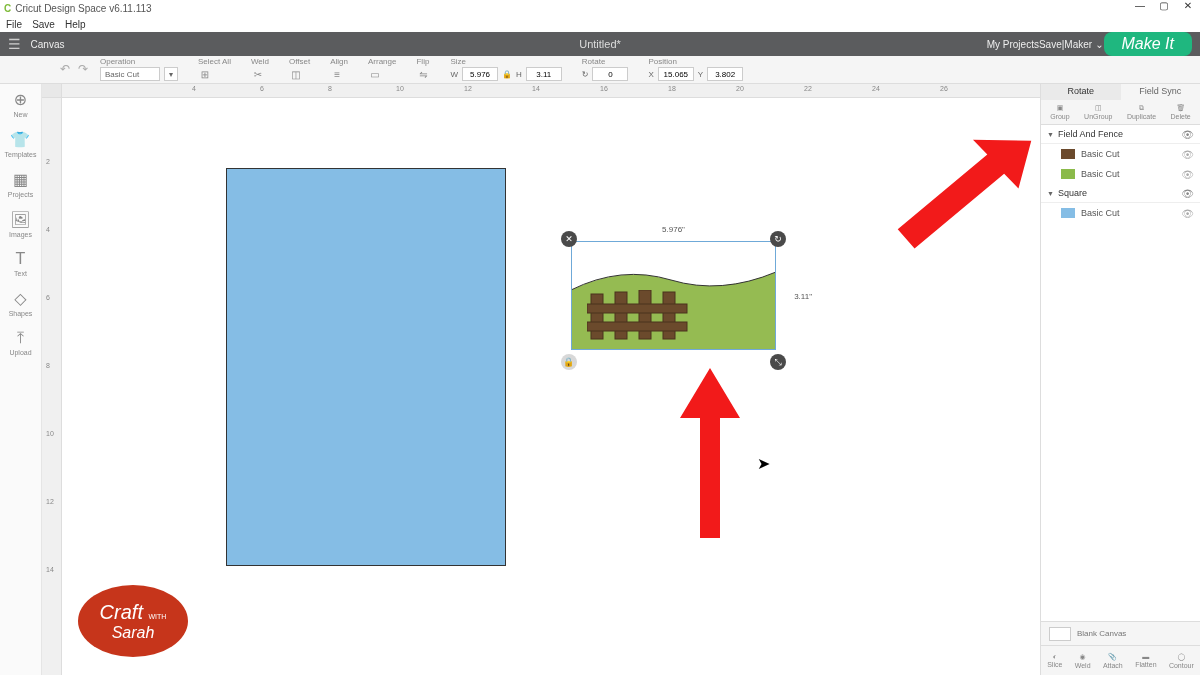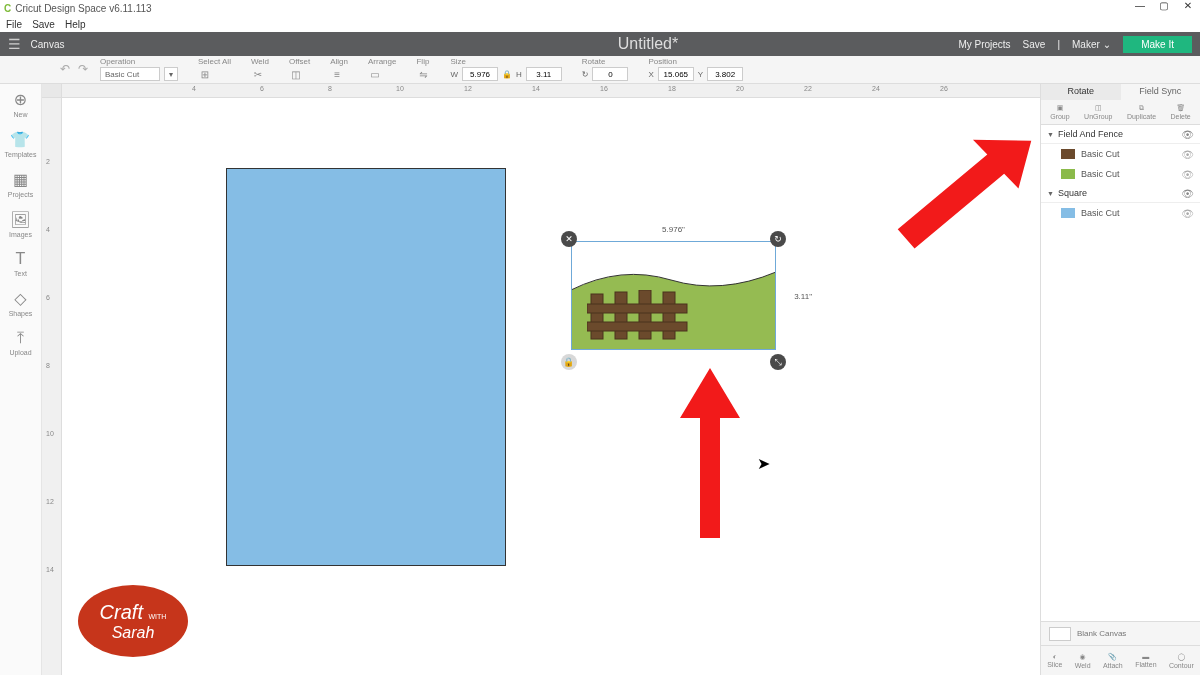--- a/index.html
+++ b/index.html
@@ -5,24 +5,24 @@
 * { margin:0; padding:0; box-sizing:border-box; font-family:Arial,Helvetica,sans-serif; }
 body { background:#fff; width:1200px; height:675px; overflow:hidden; font-size:10px; color:#333; }
 .titlebar { height:16px; background:#fff; display:flex; align-items:center; padding:0 4px; position:relative; }
 .titlebar .logo { color:#7fbb3a; font-weight:bold; margin-right:4px; font-size:10px; }
 .titlebar .title { font-size:10px; color:#555;text-align:center; }
 .titlebar .winbtns { position:absolute; right:0; top:0; display:flex; }
 .titlebar .winbtns div { width:24px; height:16px; text-align:center; font-size:10px; color:#333; }
 .menubar { height:16px; padding:0 6px; display:flex; gap:10px; align-items:center; font-size:10px; color:#333; }
 .appbar { height:24px; background:#5b5c5e; color:#eee; display:flex; align-items:center; padding:0 8px; position:relative; }
 .hamburger { font-size:14px; margin-right:10px; color:#ccc; }
-.appbar-title { position:absolute; left:50%; transform:translateX(-50%); font-size:16px; color:#ddd;margin-left:48px; }
-.appbar-right { position:absolute; right:8px; display:flex; align-items:center; gap:12px; font-size:10px; }
+.appbar-title { position:absolute; left:50%; transform:translateX(-50%); font-size:11px; color:#ddd; }
+.appbar-right { position:absolute; right:8px; display:flex; align-items:center; gap:0; font-size:10px; }
 .maker-lbl { display:flex; align-items:center; gap:3px; }
-.makeit { background:#1fb77f; color:#fff; padding:3px 18px; border-radius:0; font-size:10px; }
+.makeit { background:#1fb77f; color:#fff; padding:3px 18px; border-radius:8px; font-size:16px;font-style:italic; }
 .toolbar { height:28px; background:#f5f5f5; border-bottom:1px solid #ddd; display:flex; align-items:flex-end; padding:0 8px 2px 60px; gap:2px; font-size:8px; color:#666; position:relative; }
 .tool-undo { position:absolute; left:60px; top:6px; display:flex; gap:8px; color:#aaa; font-size:12px; }
 .tgroup { display:flex; flex-direction:column; gap:1px; margin-left:18px; }
 .tgroup .lbl { font-size:8px; color:#888; }
 .tgroup .row { display:flex; align-items:center; gap:4px; }
 .tsel { background:#fff; border:1px solid #ccc; padding:1px 4px; font-size:8px; height:14px; display:flex; align-items:center; }
 .tinp { background:#fff; border:1px solid #ccc; width:36px; height:14px; font-size:8px; text-align:center; padding:1px; }
 .icon { width:14px; height:14px; display:inline-flex; align-items:center; justify-content:center; color:#888; font-size:10px; }
 .main { display:flex; height:591px; position:relative; }
 .leftbar { width:42px; background:#fafafa; border-right:1px solid #e5e5e5; display:flex; flex-direction:column; align-items:center; padding-top:6px; gap:12px; }

